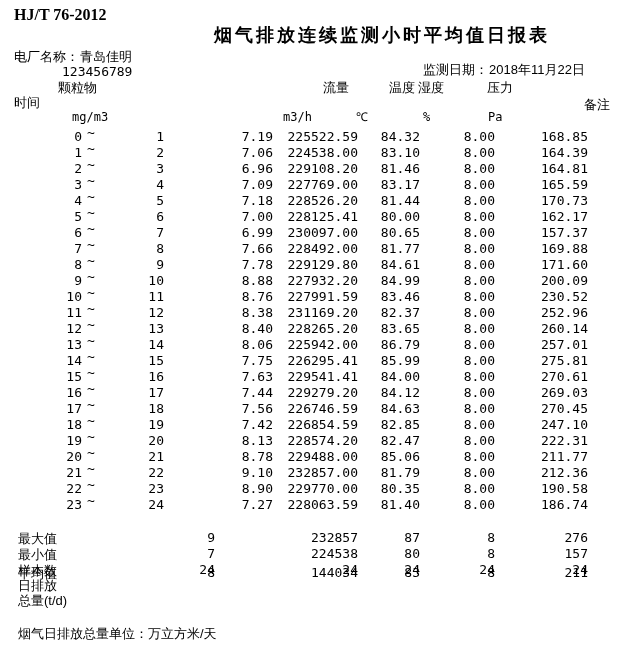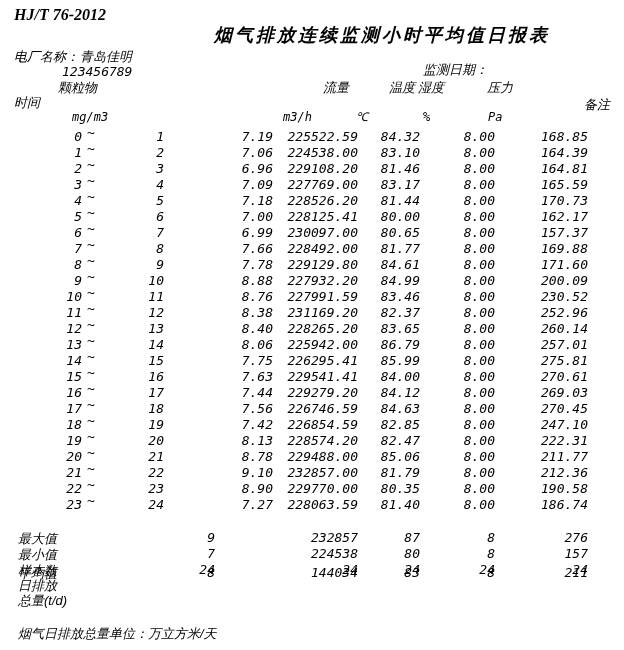--- a/index.html
+++ b/index.html
@@ -3,21 +3,20 @@
 <meta charset="utf-8">
 <style>
   html,body{margin:0;padding:0;background:#e8e8e8;}
   .page{
     position:relative;
     width:624px;height:650px;
     background:#ffffff;
     color:#000;
     font-family:"Liberation Sans",sans-serif;
     overflow:hidden;
-    font-style:italic;
   }
   .abs{position:absolute;white-space:pre;}
   .cjk{font-size:13px;}
   .num{font-family:"DejaVu Sans Mono","Liberation Mono",monospace;font-size:13px;}
   .unit{font-family:"DejaVu Sans Mono","Liberation Mono",monospace;font-size:12px;}
   .standard{top:6px;left:14px;font-family:"Liberation Serif",serif;font-weight:bold;font-size:16px;}
   .title{top:23px;left:214px;font-weight:bold;font-size:18px;letter-spacing:3px;}
   .plant-label{top:48px;left:14px;}
   .plant-name{top:48px;left:80px;}
   .code-prefix{top:58px;left:16px;}
@@ -59,20 +58,21 @@
 <div class="page">
 
   <div class="abs standard">HJ/T 76-2012</div>
   <div class="abs title">烟气排放连续监测小时平均值日报表</div>
 
   <div class="abs cjk plant-label">电厂名称：</div>
   <div class="abs cjk plant-name">青岛佳明</div>
   <div class="abs num code-prefix">`</div>
   <div class="abs num plant-code">123456789</div>
   <div class="abs cjk date-label">监测日期：</div>
+  <div class="abs cjk date-value">2018年11月22日</div>
 
   <div class="abs cjk col-dust">颗粒物</div>
   <div class="abs cjk col-flow">流量</div>
   <div class="abs cjk col-temp">温度</div>
   <div class="abs cjk col-humid">湿度</div>
   <div class="abs cjk col-press">压力</div>
   <div class="abs cjk col-time">时间</div>
   <div class="abs cjk col-remark">备注</div>
 
   <div class="abs unit unit-dust">mg/m3</div>

